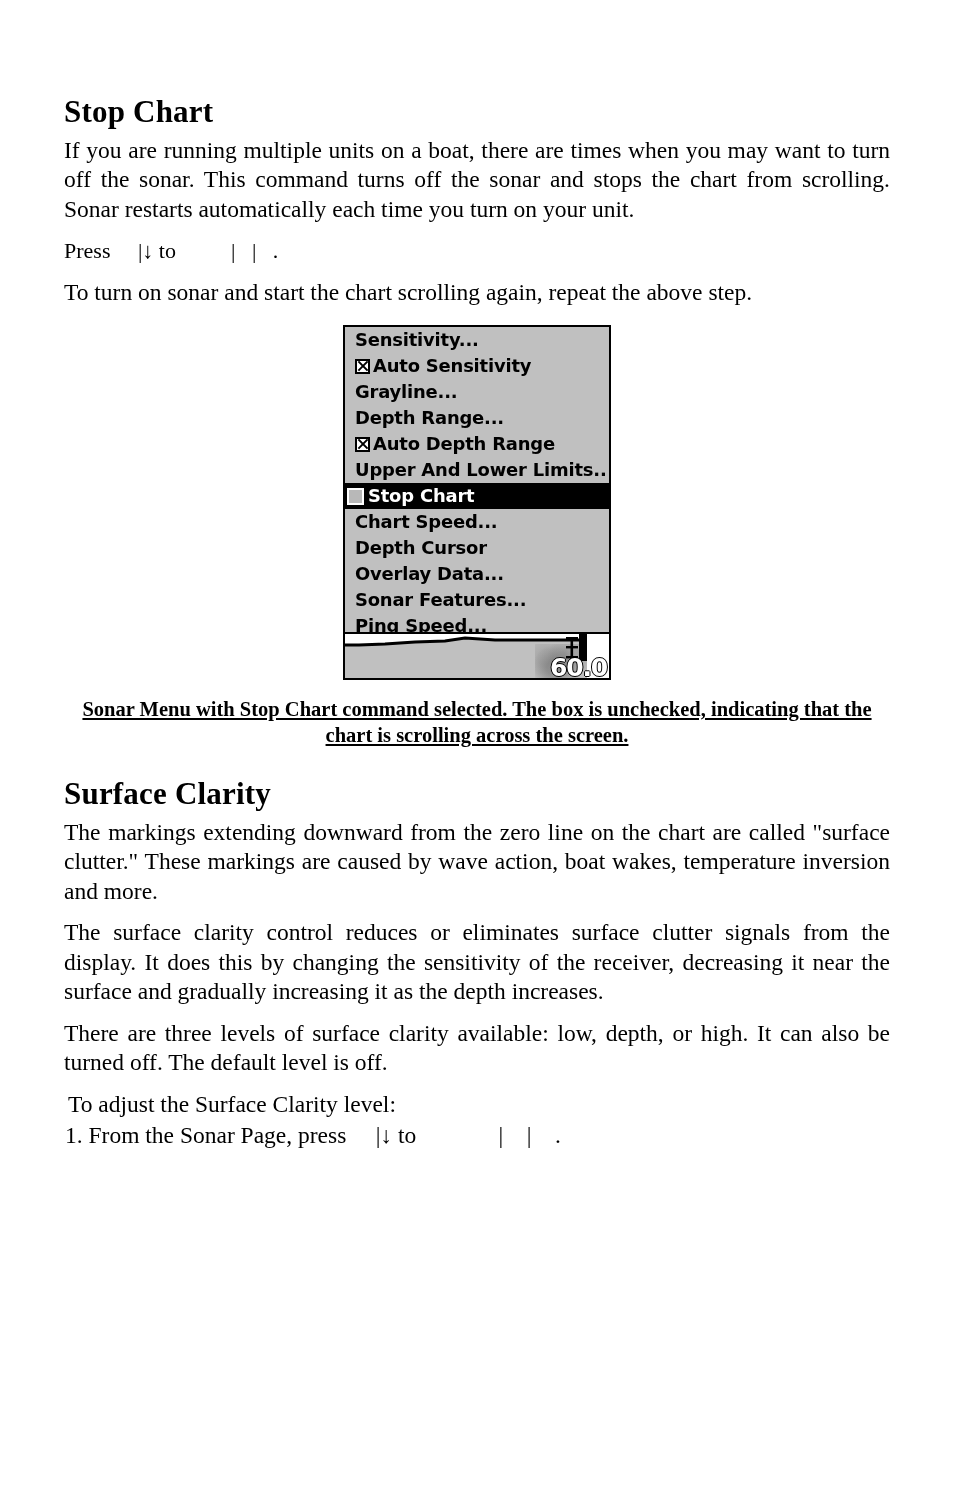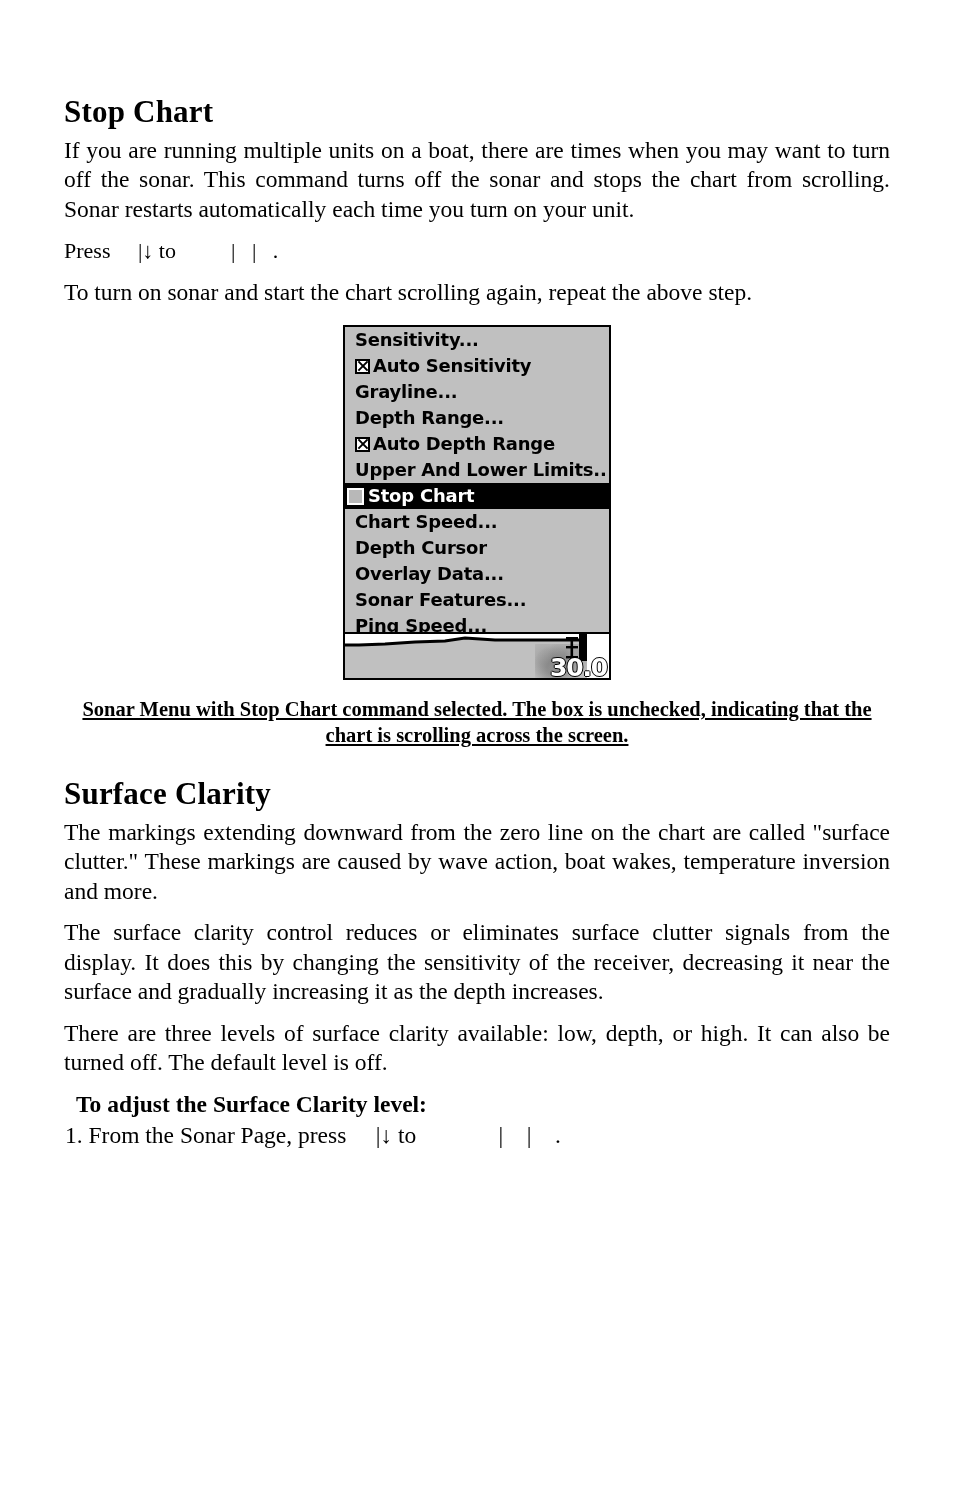--- a/index.html
+++ b/index.html
@@ -207,22 +207,22 @@
     line-height: 26px;
     font-weight: bold;
     text-align: center;
     margin: 16px 0 0 0;
     padding: 0 6px;
     text-decoration: underline;
   }
   .subhead {
     font-size: 23.5px;
     line-height: 29.5px;
-    font-weight: bold;
-    margin: 0 0 2px 12px;
+    font-weight: normal;
+    margin: 0 0 2px 4px;
   }
   .step-line {
     font-size: 23.5px;
     line-height: 29.5px;
     margin: 1px;
     white-space: pre;
   }
 </style>
 </head>
 <body>
@@ -302,21 +302,21 @@
         </svg>
         <div class="noise-blob"></div>
         <div class="white-col"></div>
         <div class="black-col"></div>
         <svg class="depth-marker" viewBox="0 0 14 24">
           <rect x="1" y="1" width="12" height="2.4" fill="#000000"></rect>
           <rect x="5.5" y="1" width="2.6" height="22" fill="#000000"></rect>
           <rect x="1" y="10" width="12" height="2.4" fill="#000000"></rect>
           <rect x="1" y="20" width="12" height="2.4" fill="#000000"></rect>
         </svg>
-        <div class="depth-readout">30.0</div>
+        <div class="depth-readout">60.0</div>
       </div>
 
     </div>
   </div>
 
   <p class="figure-caption">Sonar Menu with Stop Chart command selected. The box is unchecked, indicating that the chart is scrolling across the screen.</p>
 
   <h1 class="section-title second">Surface Clarity</h1>
 
   <p class="body-text">The markings extending downward from the zero line on the chart are called "surface clutter." These markings are caused by wave action, boat wakes, temperature inversion and more.</p>

